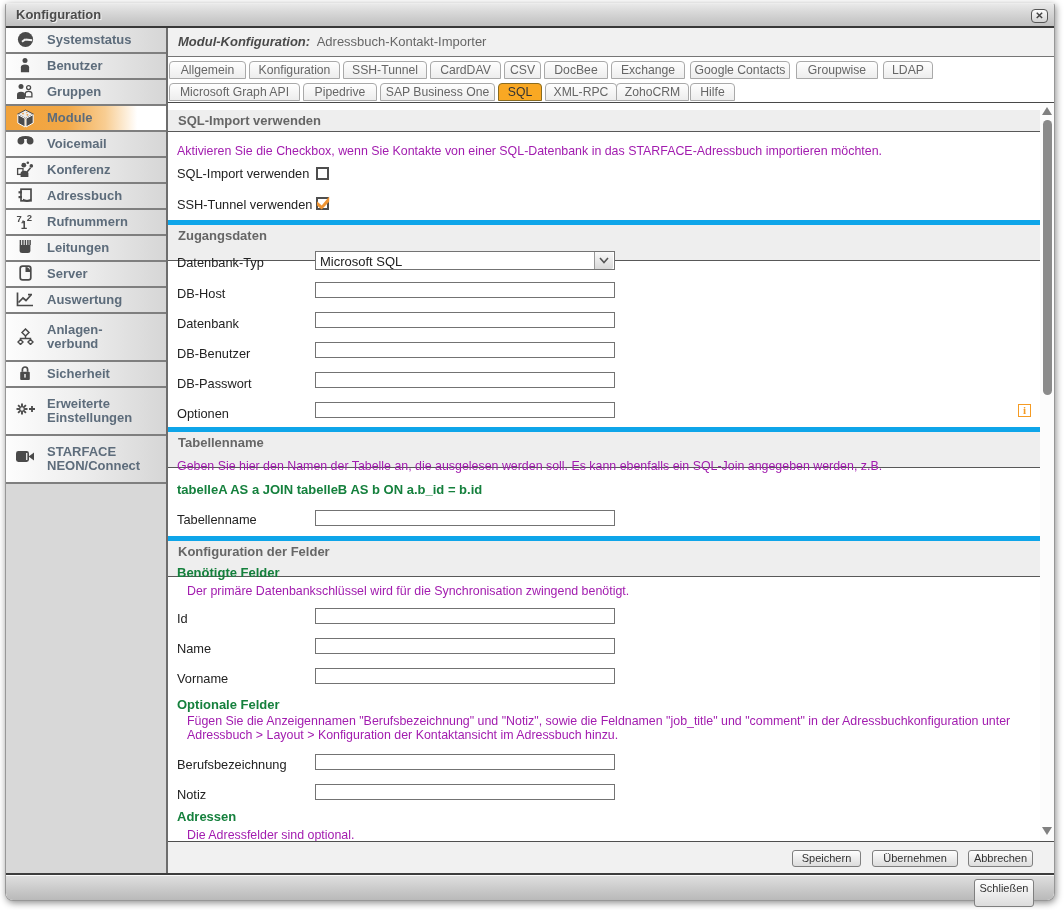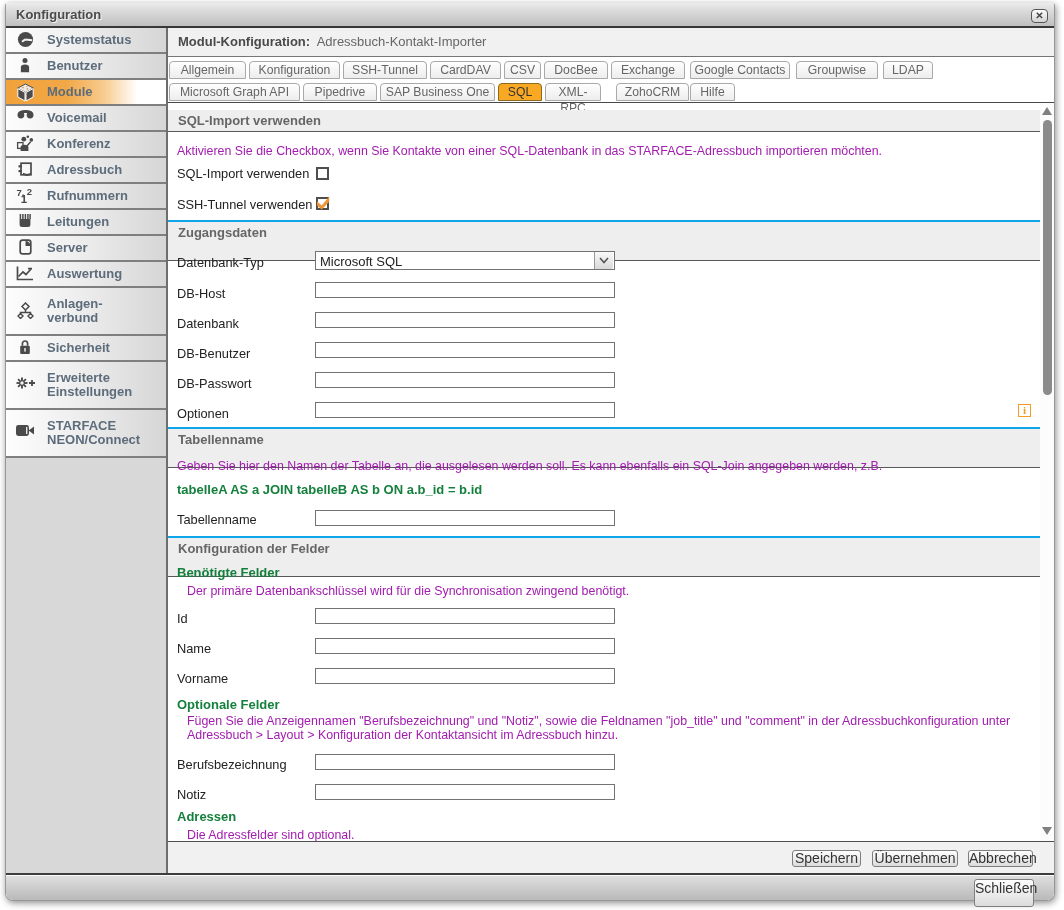--- a/index.html
+++ b/index.html
@@ -23,46 +23,46 @@
   background:linear-gradient(90deg, #fdfdfd 0%, #eeeeee 45%, #d6d6d6 100%); }
 .mi.two { height:48px; }
 .mi .lbl { position:absolute; left:41px; top:50%; transform:translateY(-50%);
   font-size:13px; font-weight:bold; color:#5d6c7b; line-height:14px; }
 .mi .ic { position:absolute; left:9px; top:50%; transform:translateY(-50%); width:20px; height:18px; text-align:center; }
 .mi.sel { background:linear-gradient(90deg, #f1a23a 0%, #f2a847 38%, #f8cd92 62%, #ffffff 82%); }
 
 #content { position:absolute; left:162px; top:0; width:886px; height:845px; background:#fff; }
 #chead { position:absolute; left:0; top:0; width:886px; height:29px; background:#f1f1f1; border-bottom:1px solid #767676;
   font-size:13px; color:#666; line-height:28px; padding-left:10px; }
-#chead b { color:#4a4a4a; }
+#chead b { color:#4a4a4a;font-style:italic; }
 #tabs { position:absolute; left:0; top:29px; width:886px; height:46px; background:#fff; border-bottom:1px solid #494949; }
 .tab { position:absolute; height:18px; border:1px solid #a9a9a9; border-radius:4px 4px 0 0;
   background:linear-gradient(#fefefe,#ededed); font-size:12.2px; color:#666; line-height:16px; text-align:center; }
 .tab.sel { background:#f9a823; border-color:#8a6c20; color:#333; }
 
 #pane { position:absolute; left:0; top:82px; width:872px; height:738px; background:#fff; }
 .secbar { position:absolute; left:0; width:872px; height:41px; background:#eeeeee;
-  border-top:2px solid #0ea5e9; border-bottom:1px solid #585858;
+  border-top:5px solid #0ea5e9; border-bottom:1px solid #585858;
   font-size:13px; font-weight:bold; color:#666; line-height:21px; padding-left:10px; }
 .secbar.first { border-top:none; height:22px; }
 .txt { position:absolute; font-size:12.4px; color:#a21caf; white-space:nowrap; }
 .lab { position:absolute; left:9px; font-size:12.8px; color:#222; white-space:nowrap; }
 .bold13 { position:absolute; font-size:13px; font-weight:bold; color:#15803d; white-space:nowrap; }
 .inp { position:absolute; left:147px; width:300px; height:16px; background:#fff; border:1px solid #737373; }
 .cb { position:absolute; left:148px; width:13px; height:13px; border:2px solid #4e4e4e; background:#fff; }
 
 #sbar { position:absolute; left:872px; top:75px; width:14px; height:738px; background:#fcfcfc; }
 #sthumb { position:absolute; left:3px; top:17px; width:9px; height:275px; background:#8b8b8b; border-radius:5px; }
 .arr { position:absolute; left:2px; width:0; height:0; border-left:5px solid transparent; border-right:5px solid transparent; }
 .arr.up { top:4px; border-bottom:8px solid #808080; }
 .arr.dn { top:724px; border-top:8px solid #808080; }
 
 #btnrow { position:absolute; left:0; top:813px; width:886px; height:32px; background:#f1f1f1; border-top:1px solid #4f4f4f; }
 .btn { position:absolute; top:8px; height:17px; background:linear-gradient(#fefefe,#dcdcdc); border:1px solid #7f7f7f;
-  border-radius:3px; font-size:14px; color:#333; line-height:15px; text-align:center;
+  border-radius:3px; font-size:11px; color:#333; line-height:15px; text-align:center;
   font-family:"Liberation Sans",sans-serif; }
 
 #foot { position:absolute; left:0; top:869px; width:1048px; height:27px; border-top:2px solid #3d3d3d;
   background:linear-gradient(#e0e0e0,#b9b9b9); box-shadow:inset 0 1px 0 #fbfbfb; border-radius:0 0 7px 7px; }
 #foot .btn { top:4px; height:28px; line-height:16px; }
 svg.icn { display:block; margin:0 auto; }
 </style>
 </head>
 <body>
 <div id="win">
@@ -79,20 +79,31 @@
           <span class="lbl">Systemstatus</span>
         </div>
         <div class="mi">
           <span class="ic">
             <svg class="icn" width="16" height="16" viewBox="0 0 16 16">
               <circle cx="8" cy="3.4" r="2.5" fill="#4a4a4a"></circle>
               <path d="M3.9 15.2 v-5 q0 -2.6 4.1 -2.6 q4.1 0 4.1 2.6 v5 z" fill="#4a4a4a"></path>
             </svg>
           </span>
           <span class="lbl">Benutzer</span>
+        </div>
+        <div class="mi">
+          <span class="ic">
+            <svg class="icn" width="18" height="17" viewBox="0 0 18 17">
+              <circle cx="5" cy="3.4" r="2.5" fill="#4a4a4a"></circle>
+              <circle cx="12.6" cy="4.6" r="2" fill="none" stroke="#4a4a4a" stroke-width="1.3"></circle>
+              <path d="M1 16 v-4.6 q0 -2.6 4 -2.6 q4 0 4 2.6 v4.6 z" fill="#4a4a4a"></path>
+              <path d="M9.3 13.8 v-3.2 q0 -2.3 3.3 -2.3 q3.3 0 3.3 2.3 v3.2 z" fill="none" stroke="#4a4a4a" stroke-width="1.3"></path>
+            </svg>
+          </span>
+          <span class="lbl">Gruppen</span>
         </div>
         <div class="mi sel">
           <span class="ic">
             <svg class="icn" width="19" height="19" viewBox="0 0 19 19">
               <path d="M9.5 1 L17.5 5.2 L9.5 9.4 L1.5 5.2 Z" fill="#ececec" stroke="#4c4c4c" stroke-width="1"></path>
               <path d="M1.8 5.6 L9 9.4 L9 18 L1.8 14 Z" fill="#4c4c4c" stroke="#fdfdfd" stroke-width="1"></path>
               <path d="M17.2 5.6 L10 9.4 L10 18 L17.2 14 Z" fill="#4c4c4c" stroke="#fdfdfd" stroke-width="1"></path>
               <circle cx="7" cy="4.6" r=".9" fill="#e89a3c"></circle>
               <circle cx="11.4" cy="5.8" r=".9" fill="#e89a3c"></circle>
               <circle cx="10.8" cy="3.6" r=".7" fill="#e89a3c"></circle>
@@ -235,21 +246,21 @@
           <div class="tab" style="left: 336px; top: 4px; width: 37px;">CSV</div>
           <div class="tab" style="left: 376px; top: 4px; width: 64px;">DocBee</div>
           <div class="tab" style="left: 443px; top: 4px; width: 74px;">Exchange</div>
           <div class="tab" style="left: 522px; top: 4px; width: 100px;">Google Contacts</div>
           <div class="tab" style="left: 628px; top: 4px; width: 82px;">Groupwise</div>
           <div class="tab" style="left: 715px; top: 4px; width: 50px;">LDAP</div>
           <div class="tab" style="left: 1px; top: 26px; width: 131px;">Microsoft Graph API</div>
           <div class="tab" style="left: 135px; top: 26px; width: 74px;">Pipedrive</div>
           <div class="tab" style="left: 212px; top: 26px; width: 115px;">SAP Business One</div>
           <div class="tab sel" style="left: 330px; top: 26px; width: 44px;">SQL</div>
-          <div class="tab" style="left: 377px; top: 26px; width: 56px;">XML-RPC</div>
+          <div class="tab" style="left: 377px; top: 26px; width: 72px;">XML-RPC</div>
           <div class="tab" style="left: 448px; top: 26px; width: 73px;">ZohoCRM</div>
           <div class="tab" style="left: 522px; top: 26px; width: 45px;">Hilfe</div>
         </div>
       <div id="pane">
           <div class="secbar first" style="top:0px">SQL-Import verwenden</div>
           <div class="txt" style="top:34px;left:9px">Aktivieren Sie die Checkbox, wenn Sie Kontakte von einer SQL-Datenbank in das STARFACE-Adressbuch importieren möchten.</div>
           <div class="lab" style="top:56px">SQL-Import verwenden</div>
           <div class="cb" style="top:57px"></div>
           <div class="lab" style="top:87px">SSH-Tunnel verwenden</div>
           <div class="cb" style="top:87px"></div>

